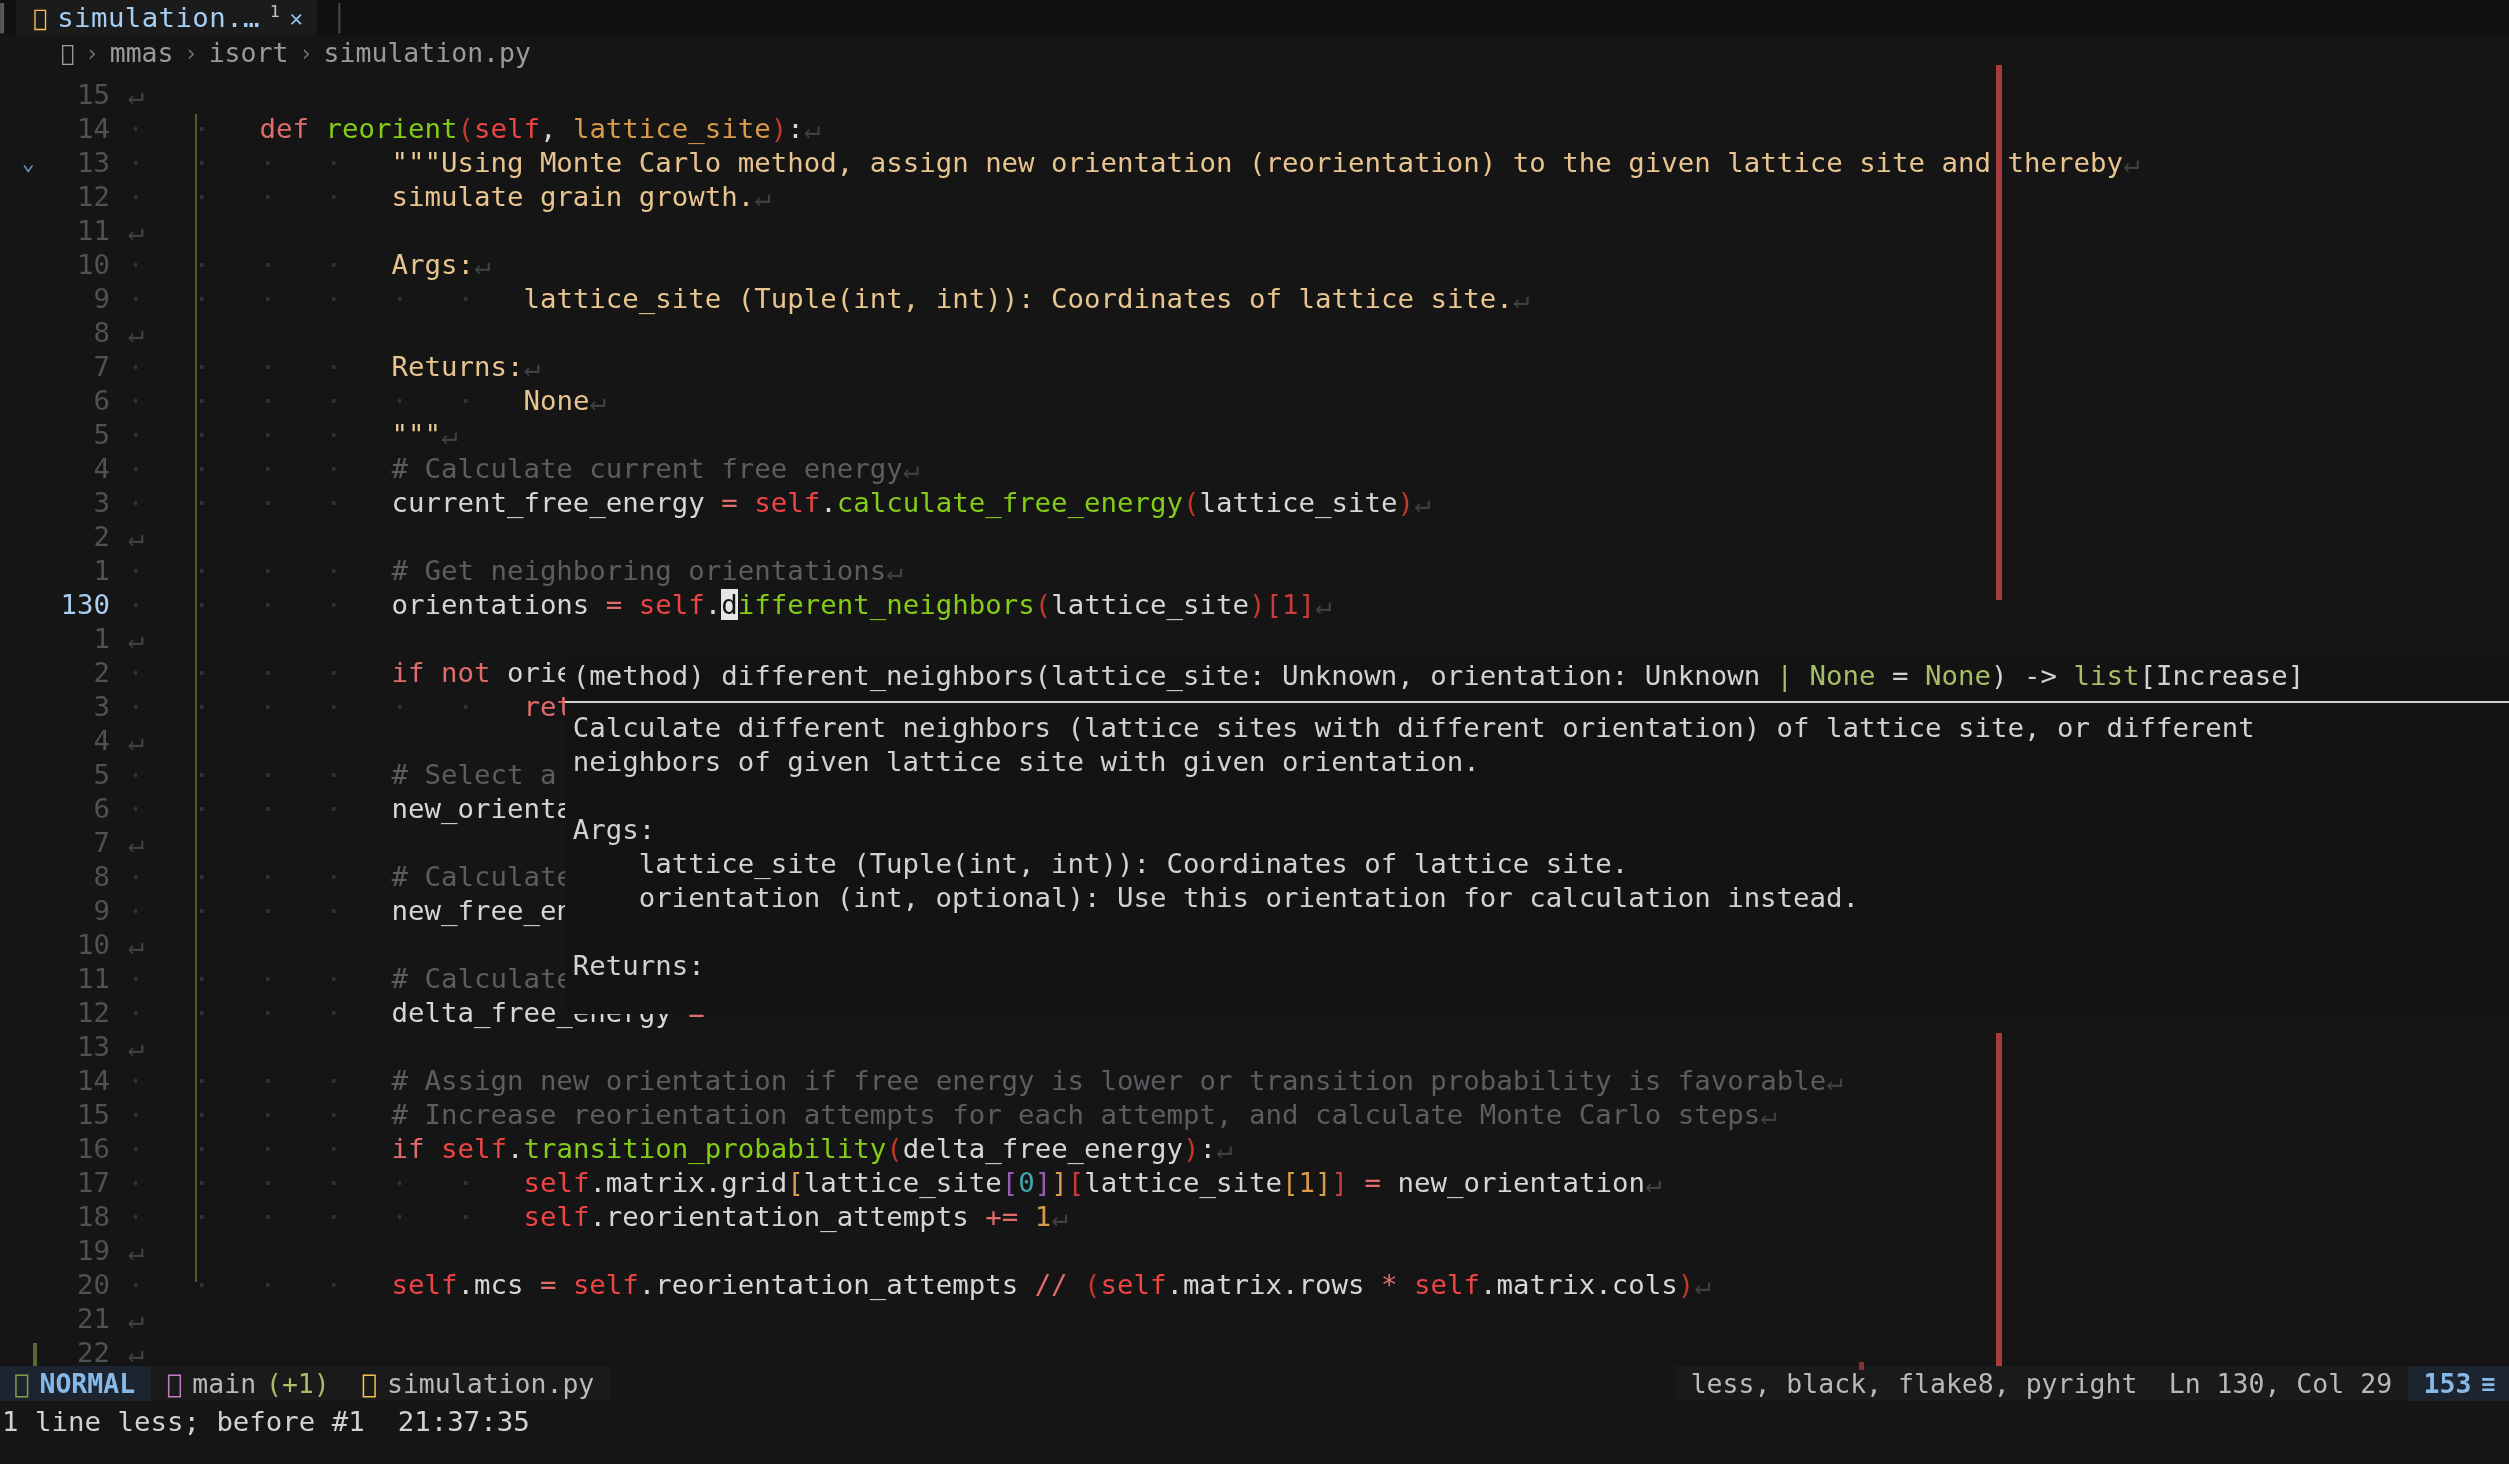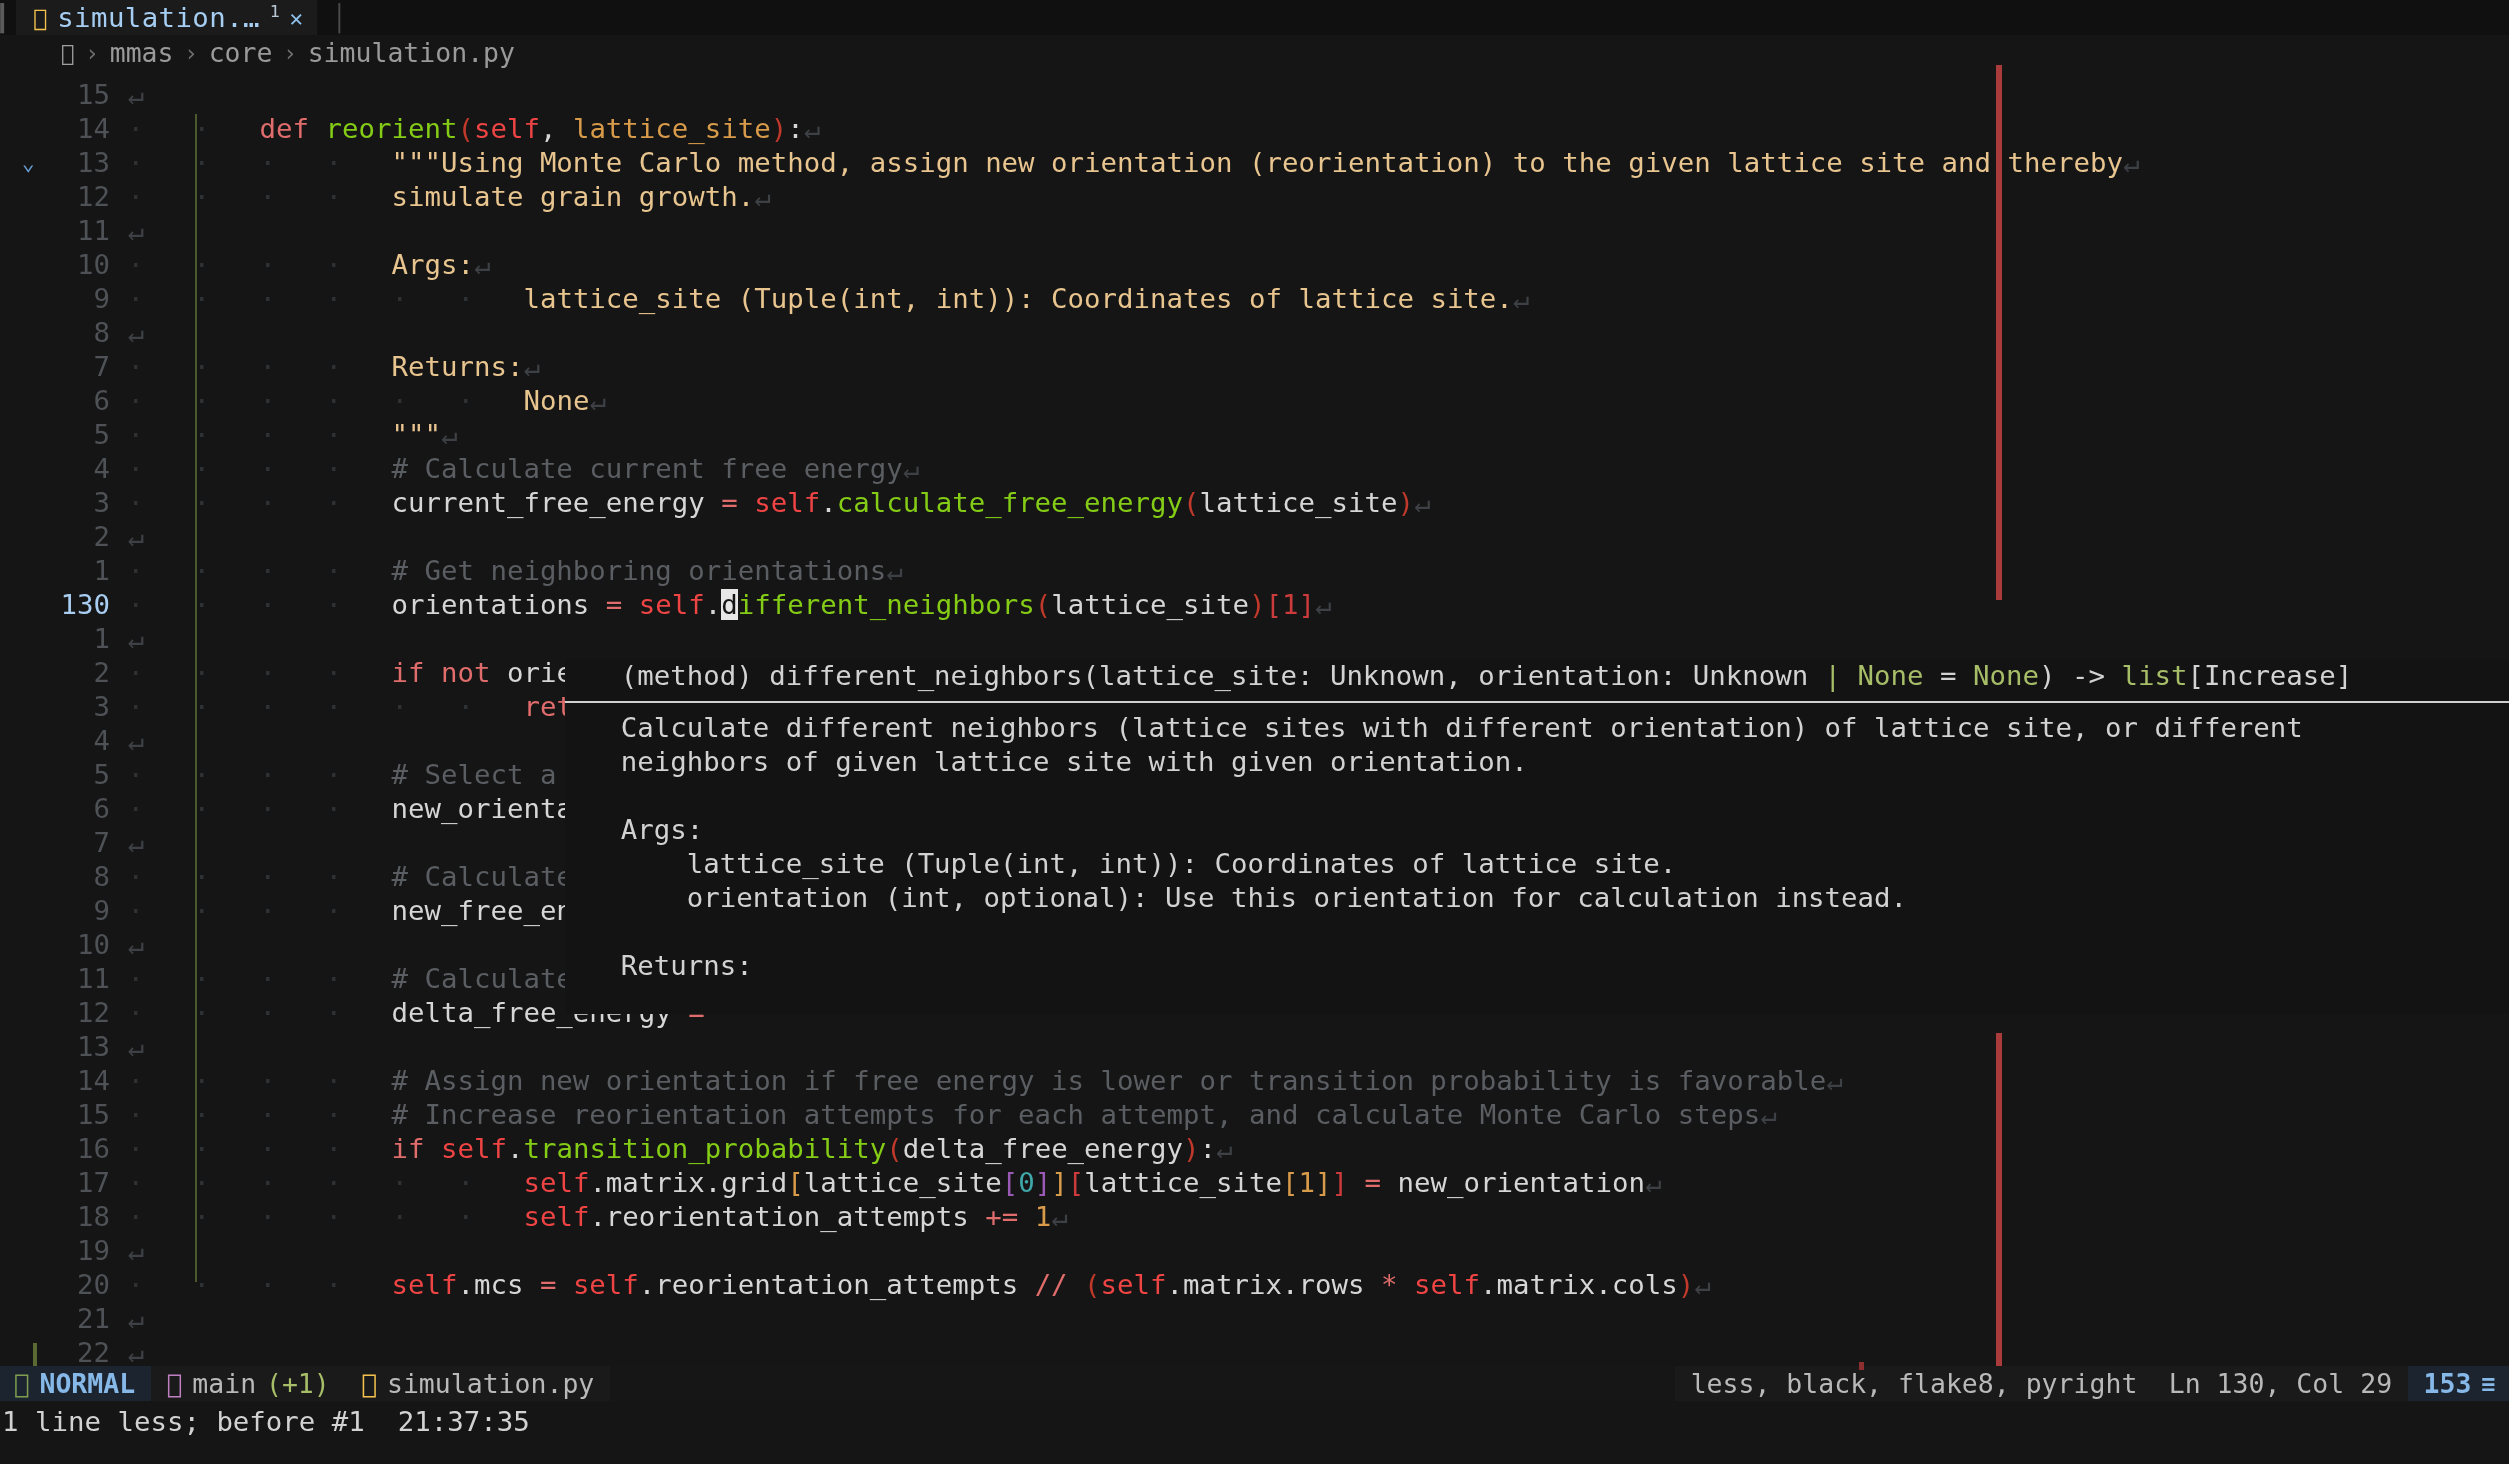--- a/index.html
+++ b/index.html
@@ -57,21 +57,21 @@
   
   .vguide{position:absolute;top:0;width:2px;background:#4b5a2b;}
   
   .redbar{position:absolute;width:5.9px;background:#a93b3b;}
 
   
   .cursor{background:#e6e6e6;color:#151515;}
 
   
   .popup{position:absolute;background:#131313;overflow:hidden;}
-  .popup .pline{height:34px;white-space:pre;color:#d2d2d2;font-size:27.4px;display:flex;align-items:center;padding-left:7.8px;margin-left:48px;}
+  .popup .pline{height:34px;white-space:pre;color:#d2d2d2;font-size:27.4px;display:flex;align-items:center;padding-left:7.8px;}
   .popup .hr{height:2px;background:#cfcfcf;margin:7.8px 0 7.8px 0;}
   .pgreen{color:#a7bd68;}
   .pgrey{color:#d2d2d2;}
 
   
   .statusline{position:absolute;left:0;top:1366px;width:2509px;height:35px;background:#161616;display:flex;align-items:center;}
   .sl-seg{height:35px;display:flex;align-items:center;padding:0 15.7px;gap:9.8px;font-size:26.5px;}
   .sl-mode{background:#1c2430;color:#86b8e8;font-weight:bold;padding-left:13.7px;}
   .sl-mode .vic{color:#7f9e4f;font-style:italic;font-weight:bold;}
   .sl-branch{background:#1a1a1a;color:#b9b9b9;}
@@ -107,21 +107,21 @@
       <span class="buf-close">✕</span>
     </div>
     <span class="buf-sep">▕</span>
   </div>
 
   <div class="winbar">
     <span class="ic"></span>
     <span class="arr">›</span>
     <span class="crumb">mmas</span>
     <span class="arr">›</span>
-    <span class="crumb">core</span>
+    <span class="crumb">isort</span>
     <span class="arr">›</span>
     <span class="crumb">simulation.py</span>
   </div>
 
   <div class="code" id="code-area">
       <div class="row"><span class="num">15</span><span class="txt"><span class="eol">↵</span></span></div>
       <div class="row"><span class="num">14</span><span class="txt"><span class="ig">·   ·   </span><span class="kw">def </span><span class="fn">reorient</span><span class="par">(</span><span class="self">self</span><span class="plain">, </span><span class="par2">lattice_site</span><span class="par">)</span><span class="plain">:</span><span class="eol">↵</span></span></div>
       <div class="row"><span class="fold">⌄</span><span class="num">13</span><span class="txt"><span class="ig">·   ·   </span><span class="ig">·   ·   </span><span class="str">"""Using Monte Carlo method, assign new orientation (reorientation) to the given lattice site and thereby</span><span class="eol">↵</span></span></div>
       <div class="row"><span class="num">12</span><span class="txt"><span class="ig">·   ·   </span><span class="ig">·   ·   </span><span class="str">simulate grain growth.</span><span class="eol">↵</span></span></div>
       <div class="row"><span class="num">11</span><span class="txt"><span class="eol">↵</span></span></div>

